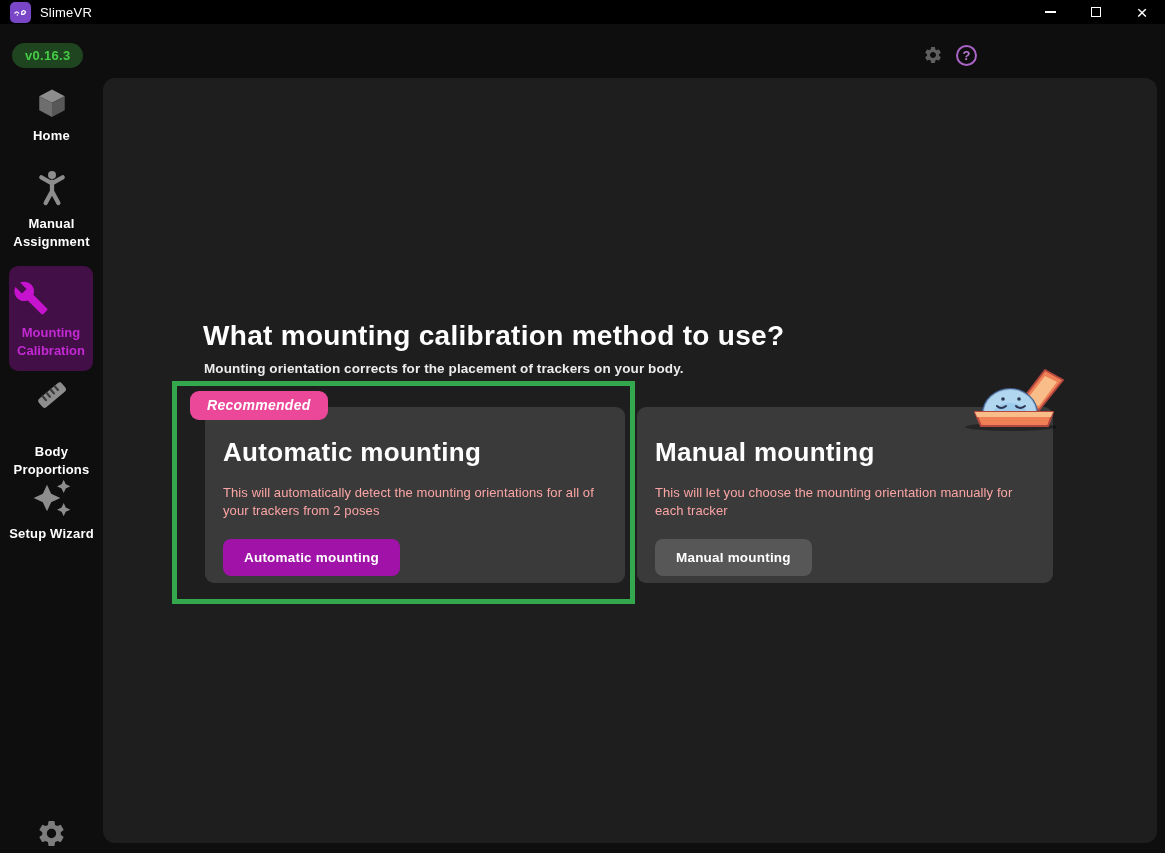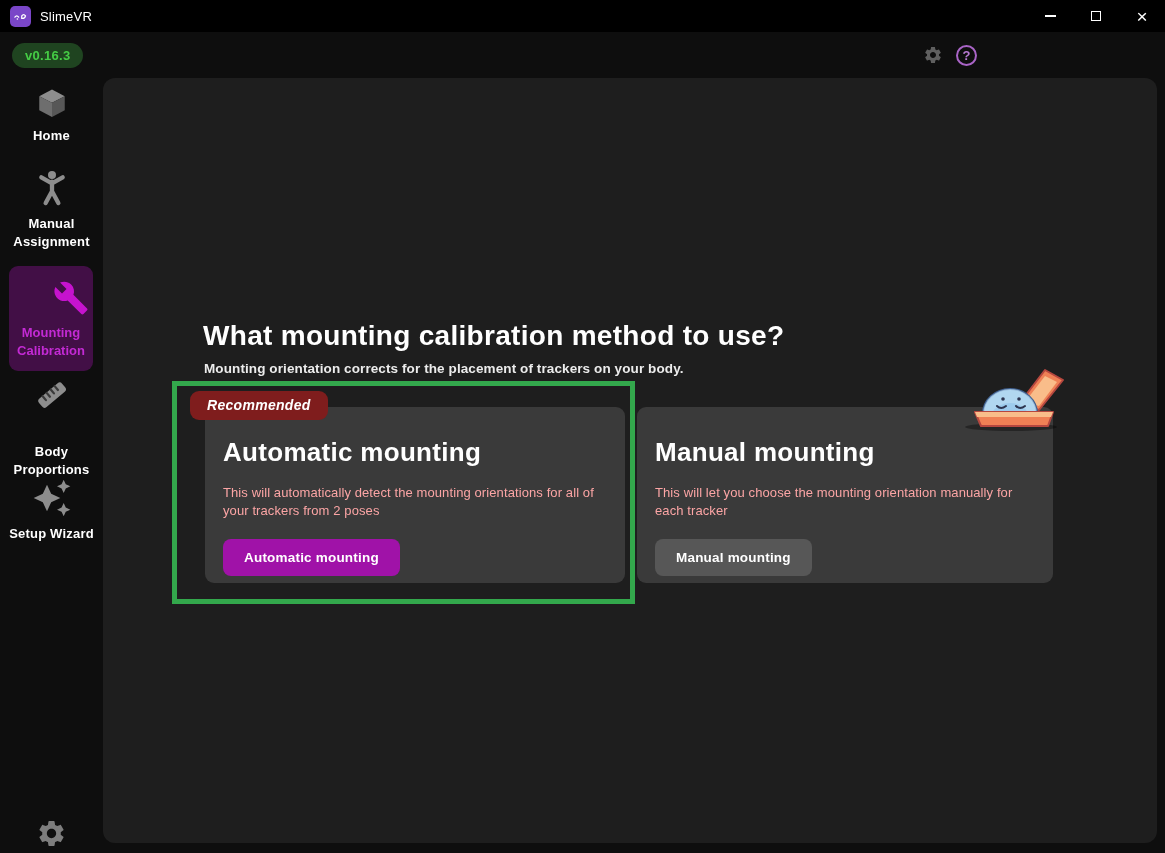--- a/index.html
+++ b/index.html
@@ -1,20 +1,20 @@
 <!DOCTYPE html>
 <html><head>
 <meta charset="utf-8">
 <style>
   * { margin:0; padding:0; box-sizing:border-box; }
   html,body { width:1165px; height:853px; overflow:hidden; background:#0e0e0e;
     font-family:"Liberation Sans", sans-serif; }
 
   
-  .titlebar { position:absolute; left:0; top:0; width:1165px; height:32px;
+  .titlebar { position:absolute; left:0; top:0; width:1165px; height:24px;
     background:#000; display:flex; align-items:center; z-index:30; }
   .app-logo { width:21px; height:21px; margin-left:10px; border-radius:5px;
     background:#7a46c8; display:flex; align-items:center; justify-content:center; }
   .titlebar-title { color:#fff; font-size:13px; margin-left:9px; letter-spacing:.2px; }
   .win-controls { margin-left:auto; display:flex; height:32px; }
   .win-btn { width:46px; height:32px; display:flex; align-items:center;
     justify-content:center; color:#fff; cursor:default; }
   .min-glyph { width:11px; height:1.5px; background:#fff; }
   .max-glyph { width:10px; height:10px; border:1.5px solid #fff; }
   .close-glyph { font-size:19px; line-height:1; color:#fff; }
@@ -32,38 +32,38 @@
     justify-content:center; }
 
   
   .sidebar { position:absolute; left:0; top:78px; width:84px; height:775px;
     background:#0e0e0e; z-index:10; }
   .nav-item { position:absolute; left:0; width:103px; display:flex;
     flex-direction:column; align-items:center; gap:7px; cursor:pointer; }
   .nav-label { color:#fff; font-size:13px; font-weight:700; text-align:center;
     line-height:1.35; letter-spacing:.2px; width:92px; }
   .nav-item-active { position:absolute; left:9px; width:84px; border-radius:9px;
-    background:#420f46; display:flex; flex-direction:column; align-items:flex-end;
+    background:#420f46; display:flex; flex-direction:column; align-items:flex-start;
     gap:8px; padding:14px 4px 12px; cursor:pointer; }
   .nav-label-active { color:#c32ad4; font-size:13px; font-weight:700;
     text-align:center; line-height:1.35; }
 
   
   .main-panel { position:absolute; left:103px; top:78px; width:1054px; height:765px;
     background:#1e1e1e; border-radius:12px; z-index:5; }
 
   .page-heading { position:absolute; left:100px; top:242px; color:#fff;
     font-size:28px; font-weight:800; letter-spacing:.3px; }
   .page-subheading { position:absolute; left:101px; top:283px; color:#ececec;
     font-size:13.5px; font-weight:700; letter-spacing:.1px; }
 
   .highlight-box { position:absolute; left:69px; top:303px; width:463px; height:223px;
     border:5px solid #33a84c; pointer-events:none; z-index:9; }
 
-  .recommended-badge { position:absolute; left:87px; top:313px; background:#7f1d1d;
+  .recommended-badge { position:absolute; left:87px; top:313px; background:#ec4899;
     color:#fff; font-size:14px; font-weight:700; font-style:italic;
     padding:6px 17px 7px; border-radius:9px; z-index:8; letter-spacing:.3px; }
 
   .card { position:absolute; top:329px; height:176px; background:#3a3a3a;
     border-radius:9px; padding:28px 18px; }
   .card-auto { left:102px; width:420px; }
   .card-manual { left:534px; width:416px; }
   .card-title { color:#fff; font-size:26px; font-weight:800; letter-spacing:.3px;
     margin-top:2px; }
   .card-desc { color:#fca5a5; font-size:13px; font-weight:400; line-height:1.4;

